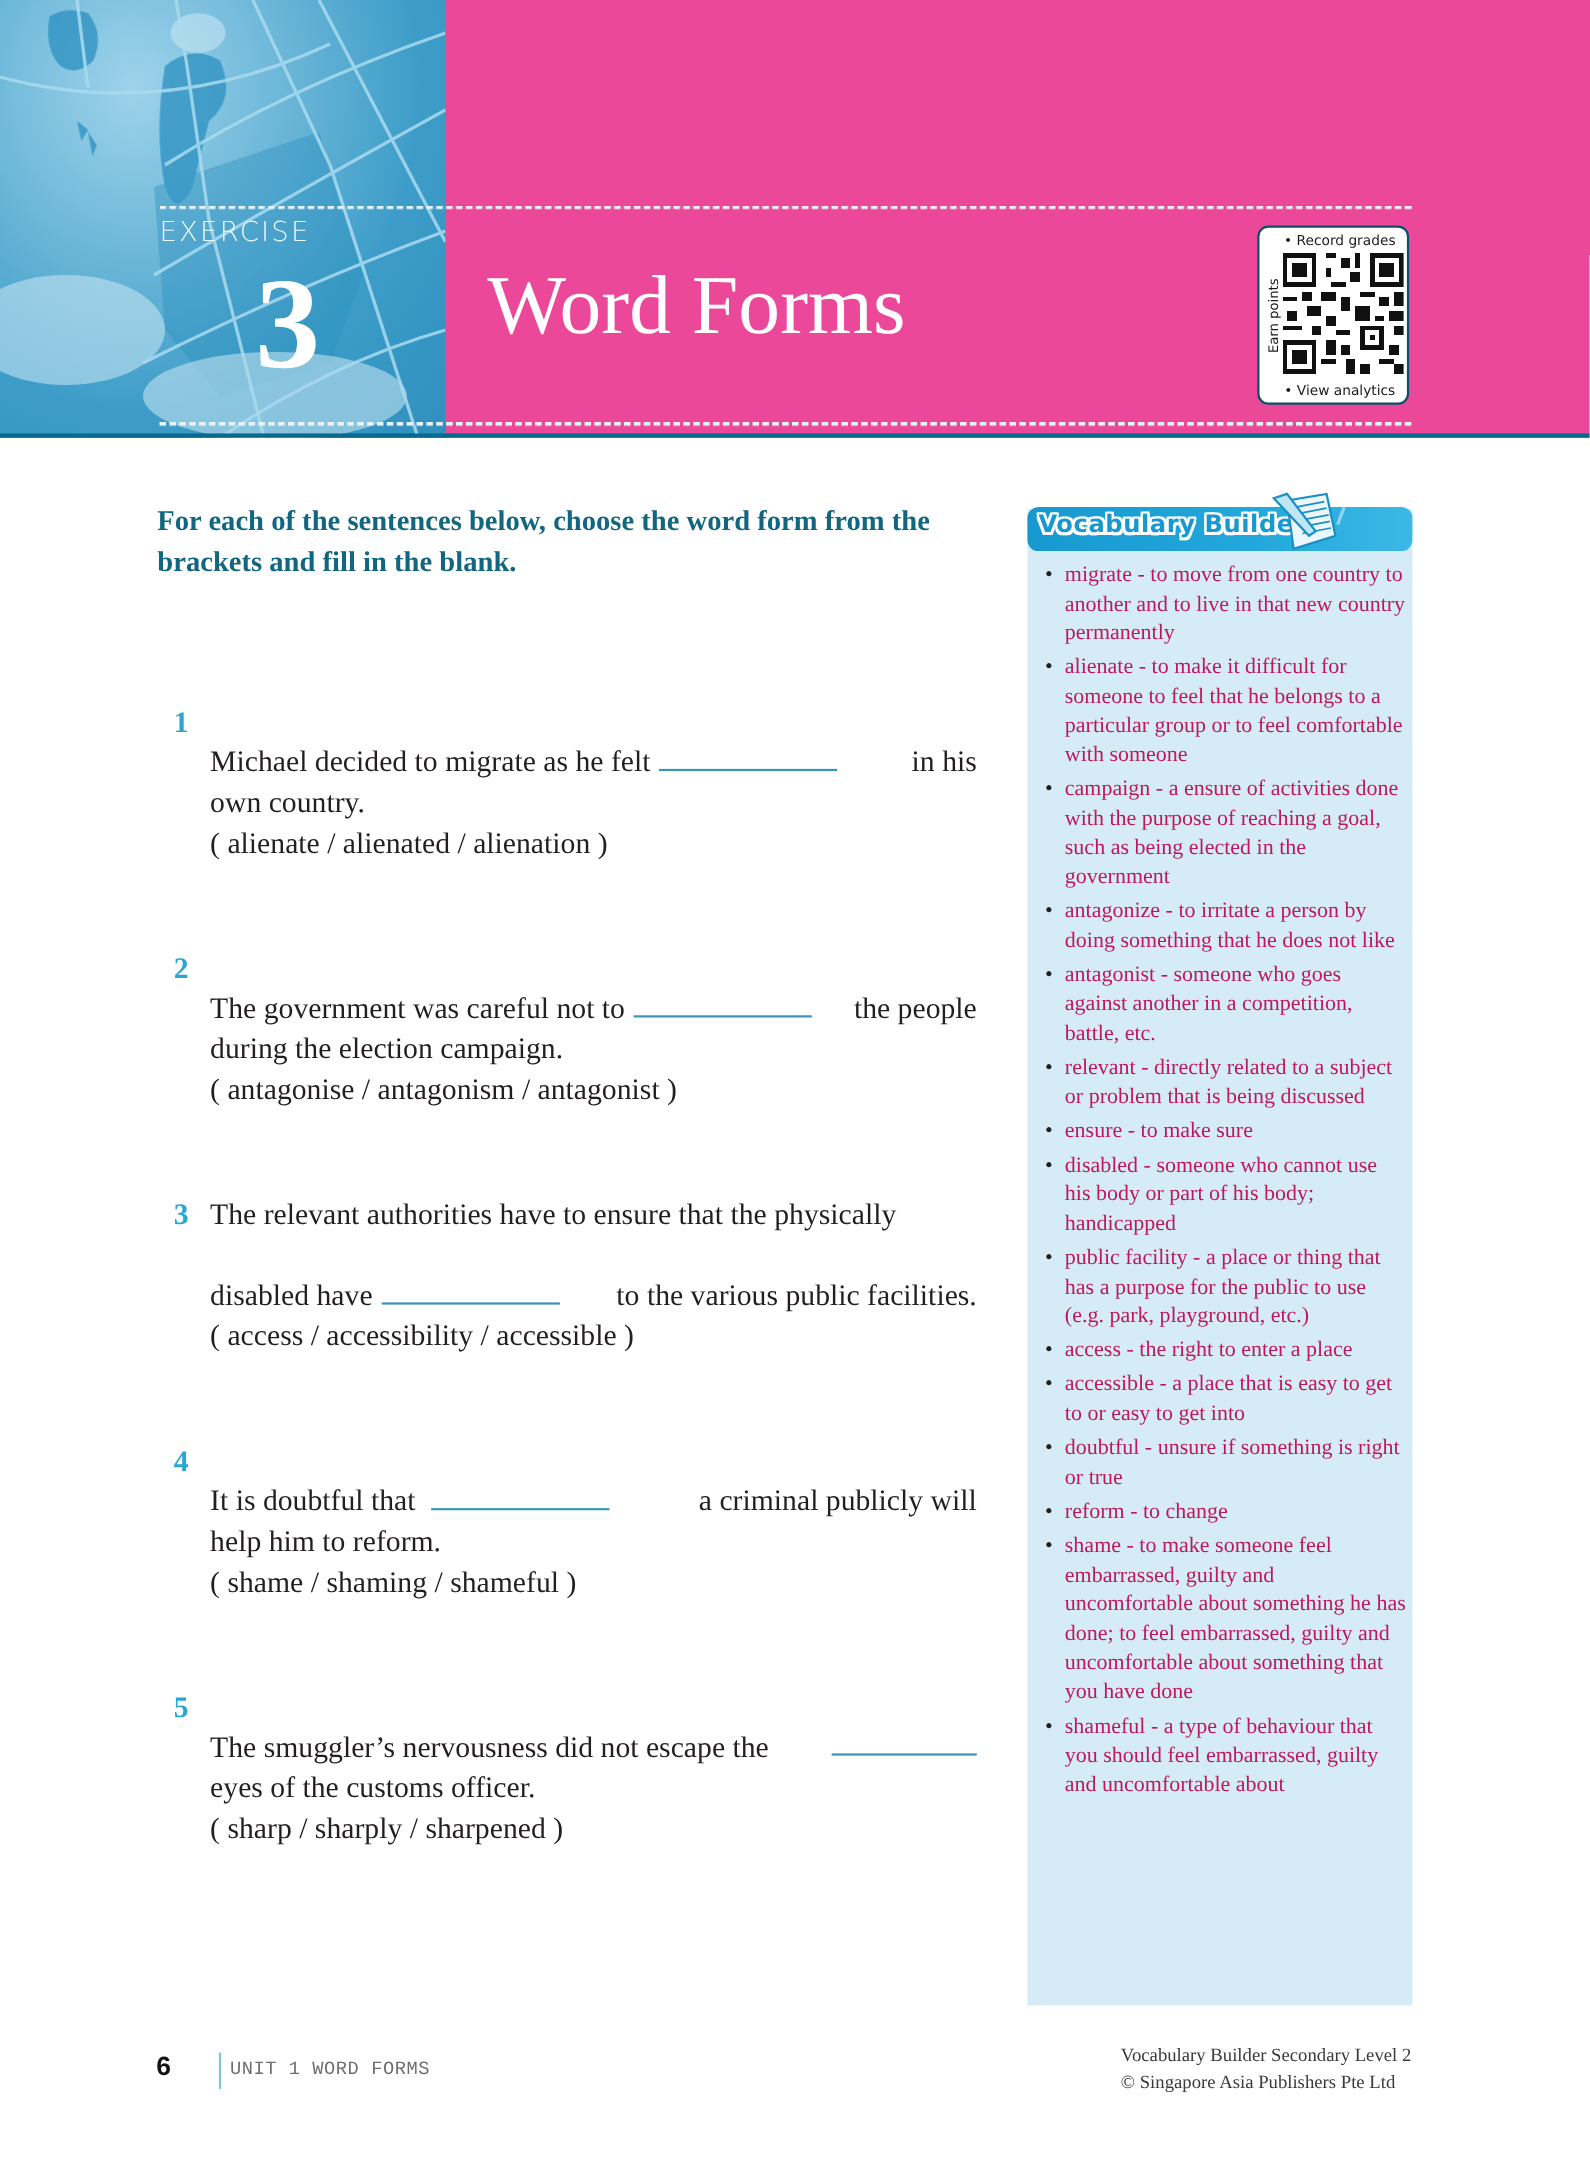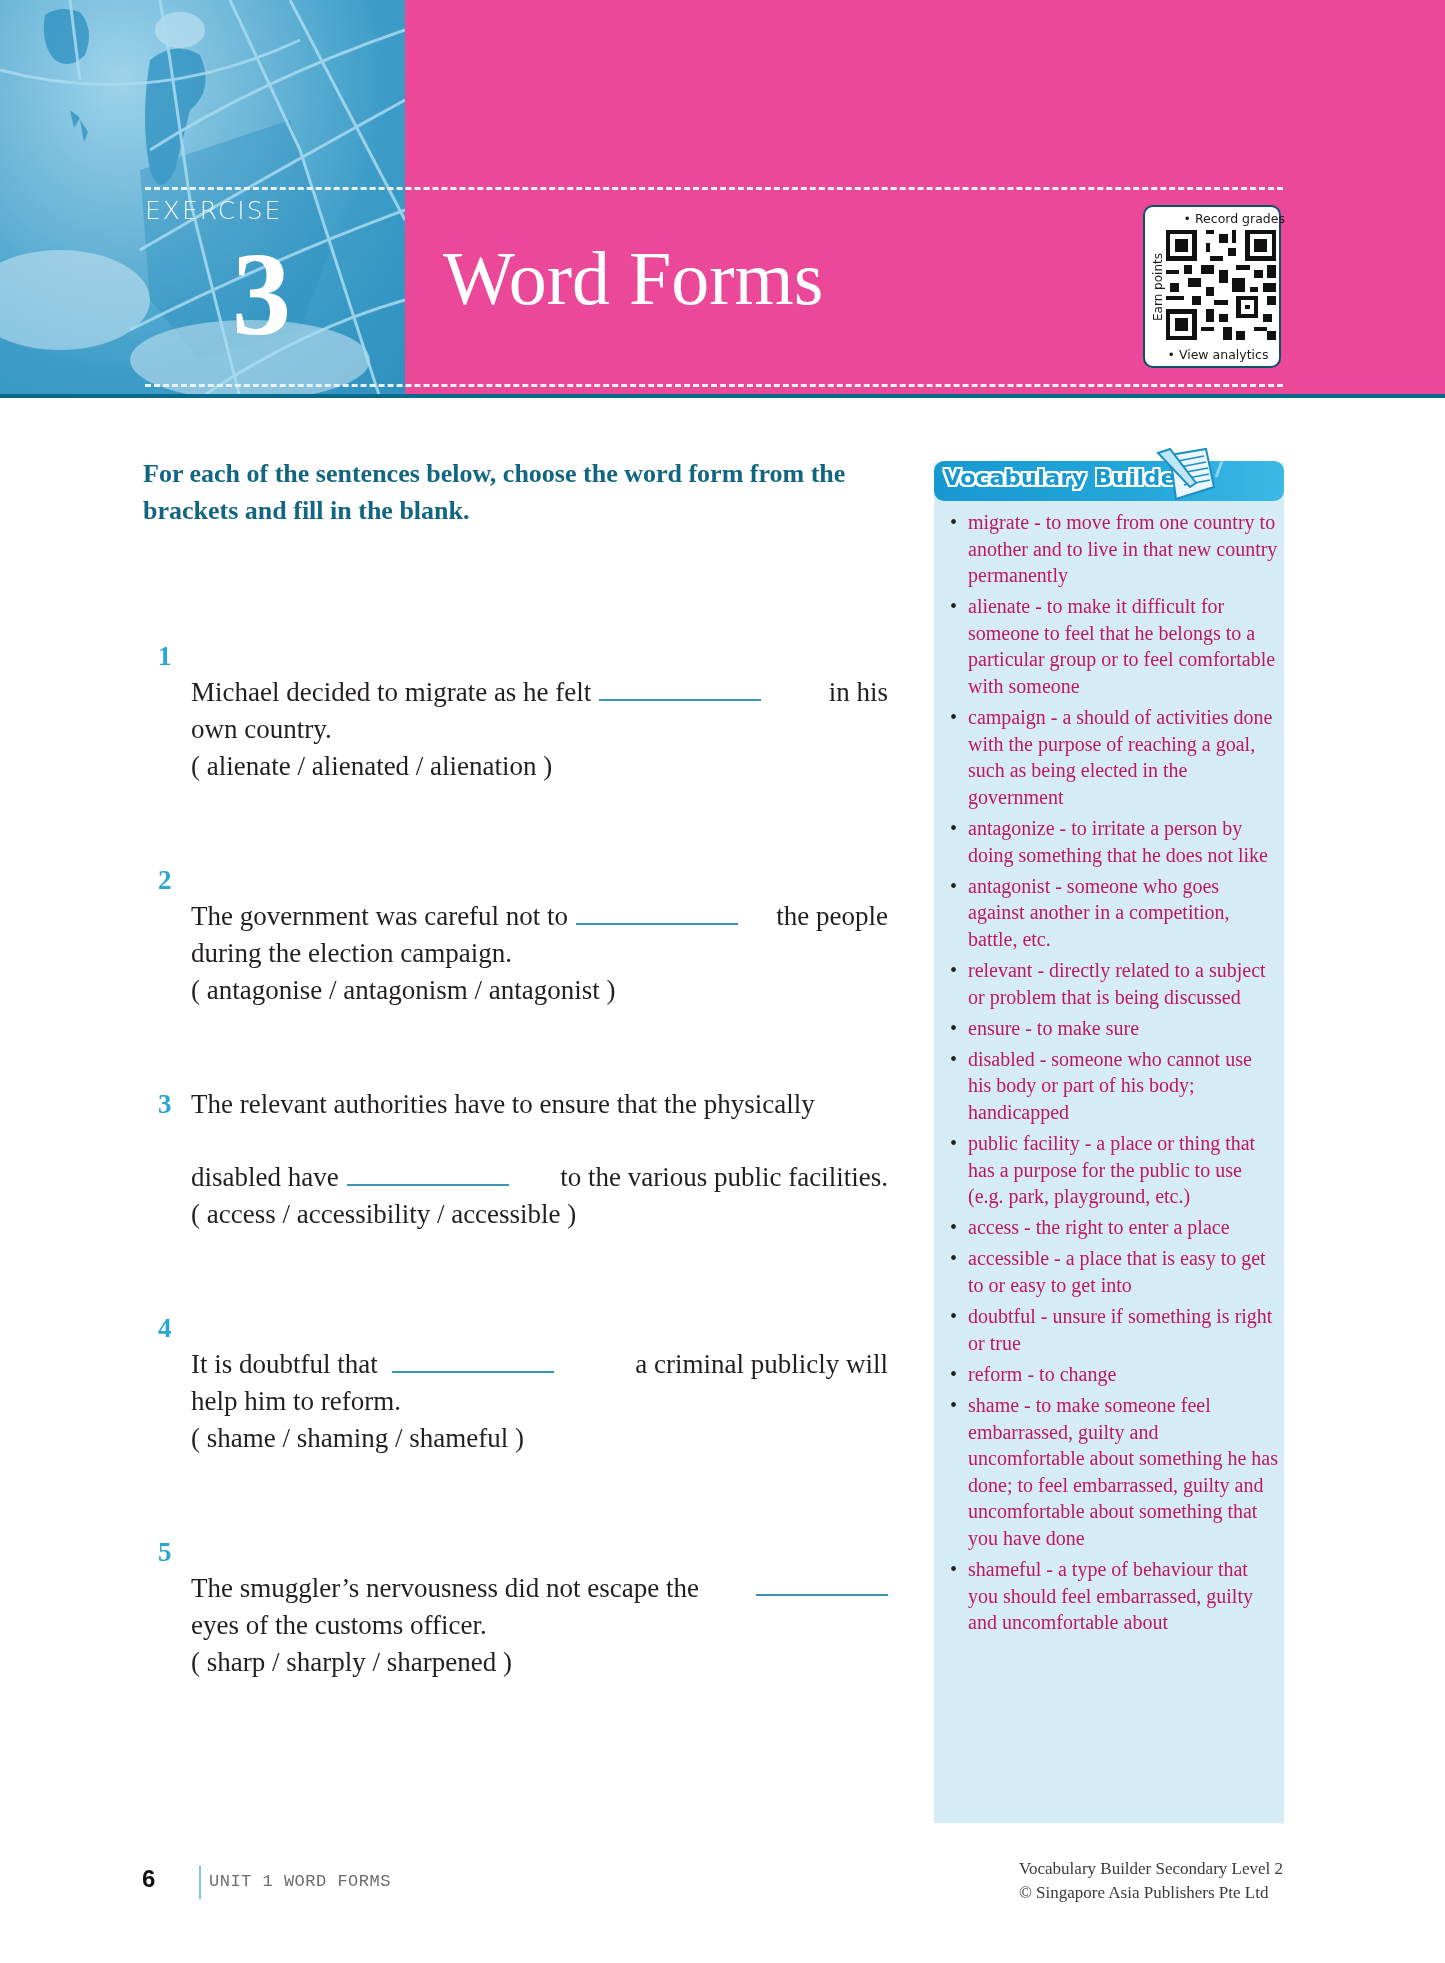--- a/index.html
+++ b/index.html
@@ -45,21 +45,21 @@
     
     .qr-card {
       position: absolute; left: 1143px; top: 205px; width: 138px; height: 163px;
       background: #ffffff; border-radius: 10px; border: 2px solid #0b4f68;
       box-sizing: border-box;
     }
     .qr-top-label, .qr-bottom-label {
       position: absolute; left: 0; width: 100%; text-align: center;
       font-family: "DejaVu Sans", sans-serif; font-size: 12.5px; color: #1a1a1a; white-space: nowrap;
     }
-    .qr-top-label { top: 4px; left: 6px; text-align: right; }
+    .qr-top-label { top: 4px; left: 6px; }
     .qr-bottom-label { bottom: 4px; left: 6px; }
     .qr-side-label {
       position: absolute; left: -27px; top: 73px; width: 80px; text-align: center;
       transform: rotate(-90deg); font-family: "DejaVu Sans", sans-serif; font-size: 12px;
       color: #1a1a1a; white-space: nowrap;
     }
     .qr-code { position: absolute; left: 21px; top: 23px; width: 110px; height: 110px; }
 
     
     .instruction {
@@ -304,21 +304,21 @@
       <line x1="27" y1="32" x2="53" y2="27"></line>
       <line x1="28" y1="38" x2="54" y2="33"></line>
     </g>
     <path d="M2 6 L14 2 L40 36 L34 40 Z" fill="#bfe6f6" stroke="#1b8fc4" stroke-width="2"></path>
     <path d="M60 30 L66 14" stroke="#8fd3ee" stroke-width="3"></path>
   </svg>
 </div>
 <ul class="vocab-list">
   <li>migrate - to move from one country to another and to live in that new country permanently</li>
   <li>alienate - to make it difficult for someone to feel that he belongs to a particular group or to feel comfortable with someone</li>
-  <li>campaign - a should of activities done with the purpose of reaching a goal, such as being elected in the government</li>
+  <li>campaign - a ensure of activities done with the purpose of reaching a goal, such as being elected in the government</li>
   <li>antagonize - to irritate a person by doing something that he does not like</li>
   <li>antagonist - someone who goes against another in a competition, battle, etc.</li>
   <li>relevant - directly related to a subject or problem that is being discussed</li>
   <li>ensure - to make sure</li>
   <li>disabled - someone who cannot use his body or part of his body; handicapped</li>
   <li>public facility - a place or thing that has a purpose for the public to use (e.g. park, playground, etc.)</li>
   <li>access - the right to enter a place</li>
   <li>accessible - a place that is easy to get to or easy to get into</li>
   <li>doubtful - unsure if something is right or true</li>
   <li>reform - to change</li>

